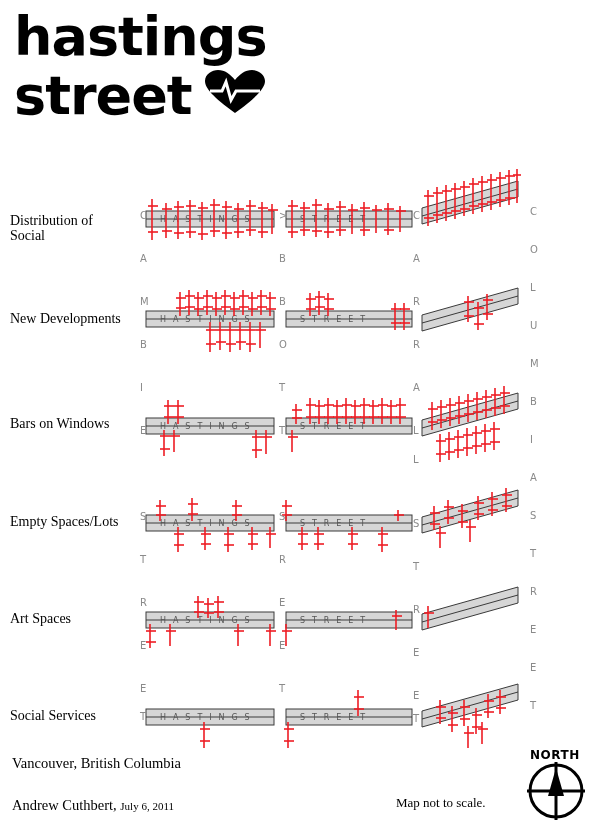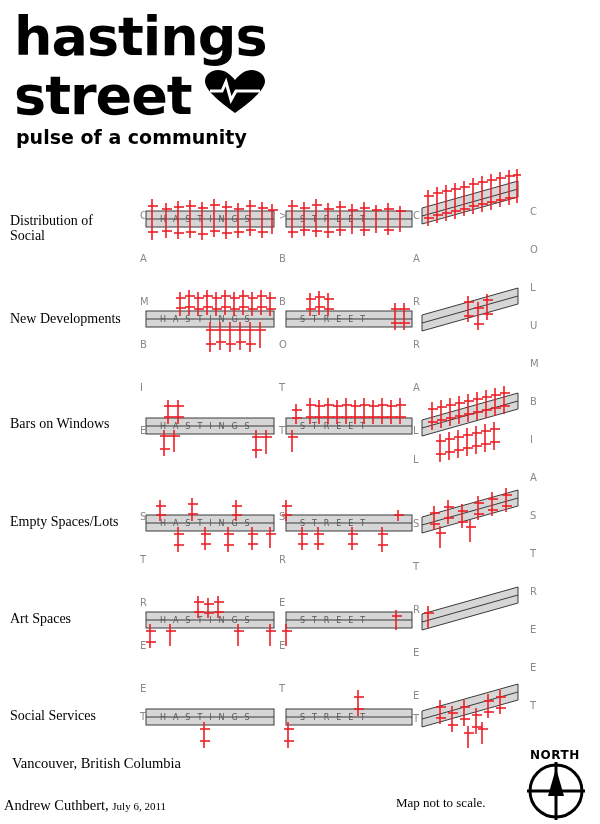--- a/index.html
+++ b/index.html
@@ -77,21 +77,21 @@
   
   #footer-credit {
     position: absolute;
     left: 12px;
     top: 755px;
     font-size: 14.5px;
     line-height: 16px;
   }
   #footer-author {
     position: absolute;
-    left: 4px;
+    left: 12px;
     top: 797px;
     font-size: 14.5px;
   }
   #footer-author .date {
     font-size: 11px;
   }
   #scale-note {
     position: absolute;
     left: 396px;
     top: 795px;
@@ -120,21 +120,20 @@
   <div id="title-line1">hastings</div>
   <div id="title-line2-wrap">
     <div id="title-line2">street</div>
     <span id="heart-icon">
       <svg width="62" height="44" viewBox="0 0 62 44">
         <path d="M31 43 C 9 27, 1 18, 1 11 C 1 4, 8 0, 14 0 C 21 0, 26 4, 31 10 C 36 4, 41 0, 48 0 C 54 0, 61 4, 61 11 C 61 18, 53 27, 31 43 Z" fill="#000"></path>
         <polyline points="6,21 18,21 22,12 27,30 32,21 56,21" fill="none" stroke="#ffffff" stroke-width="3"></polyline>
       </svg>
     </span>
   </div>
-  <div id="subtitle">pulse of a community</div>
 </div>
 
 <div class="row-label" style="top:213px">
   <div>Distribution of</div>
   <div>Social</div>
 </div>
 <div class="row-label" style="top:311px">
   <div>New Developments</div>
 </div>
 <div class="row-label" style="top:416px">

